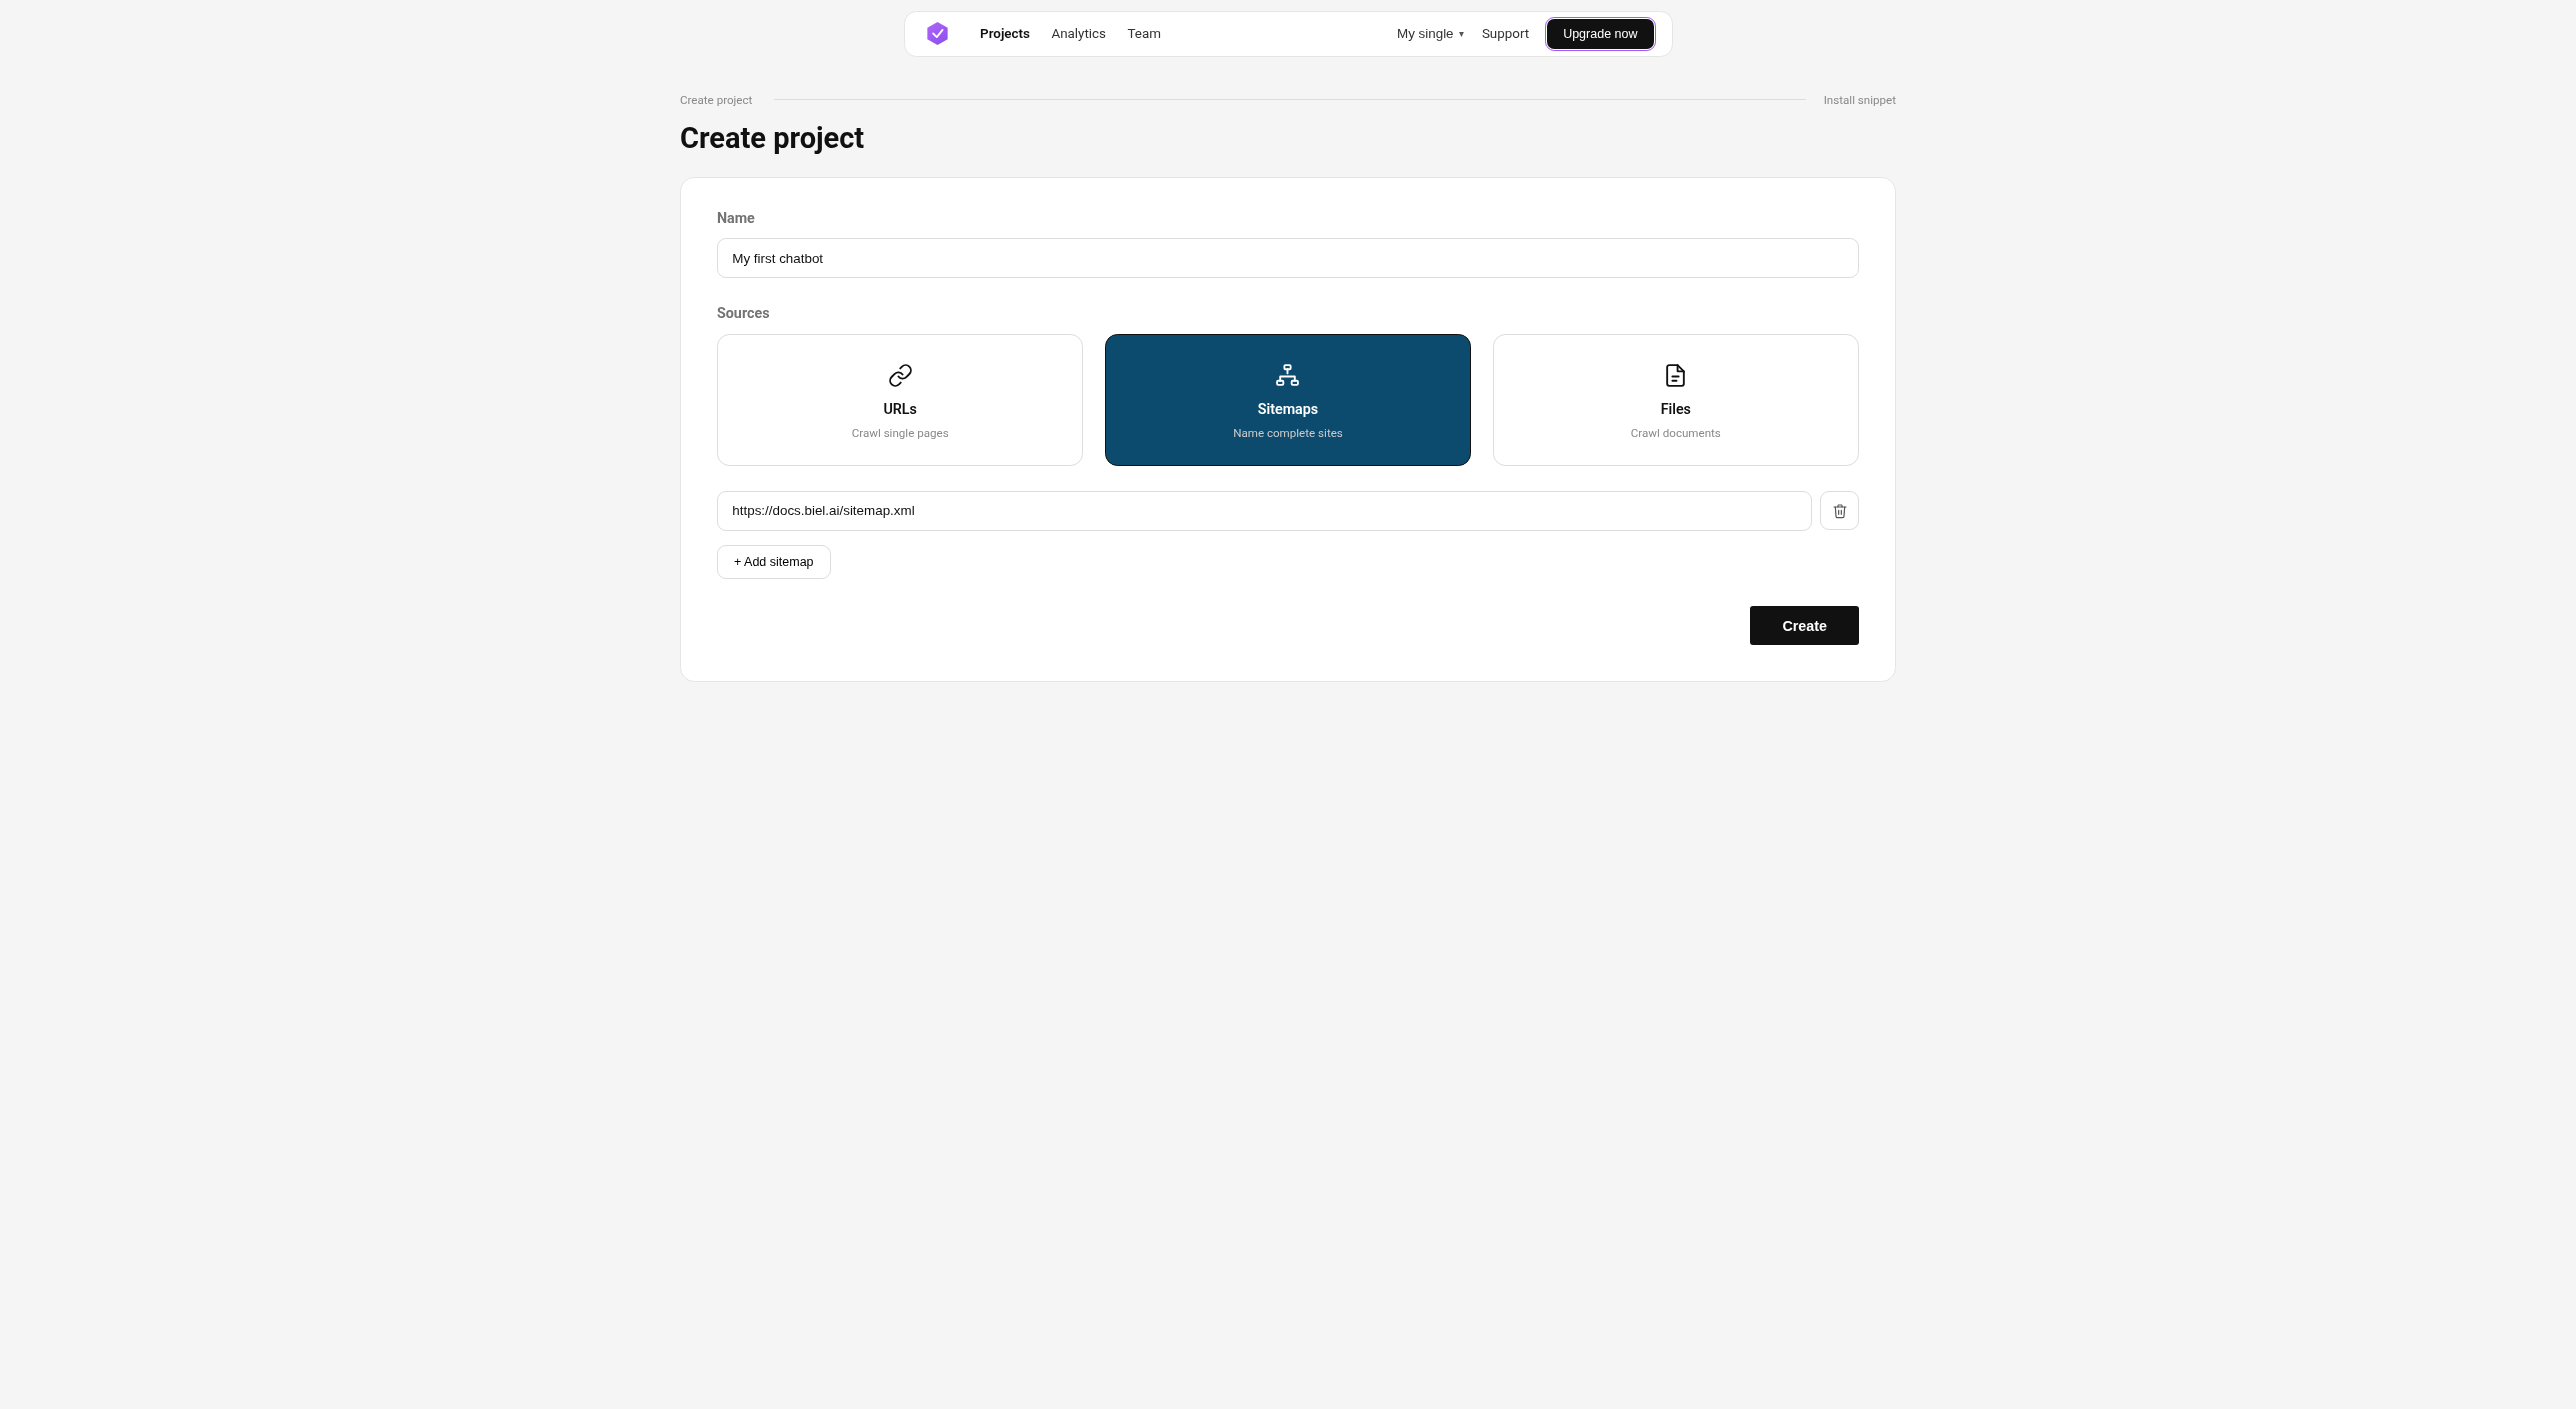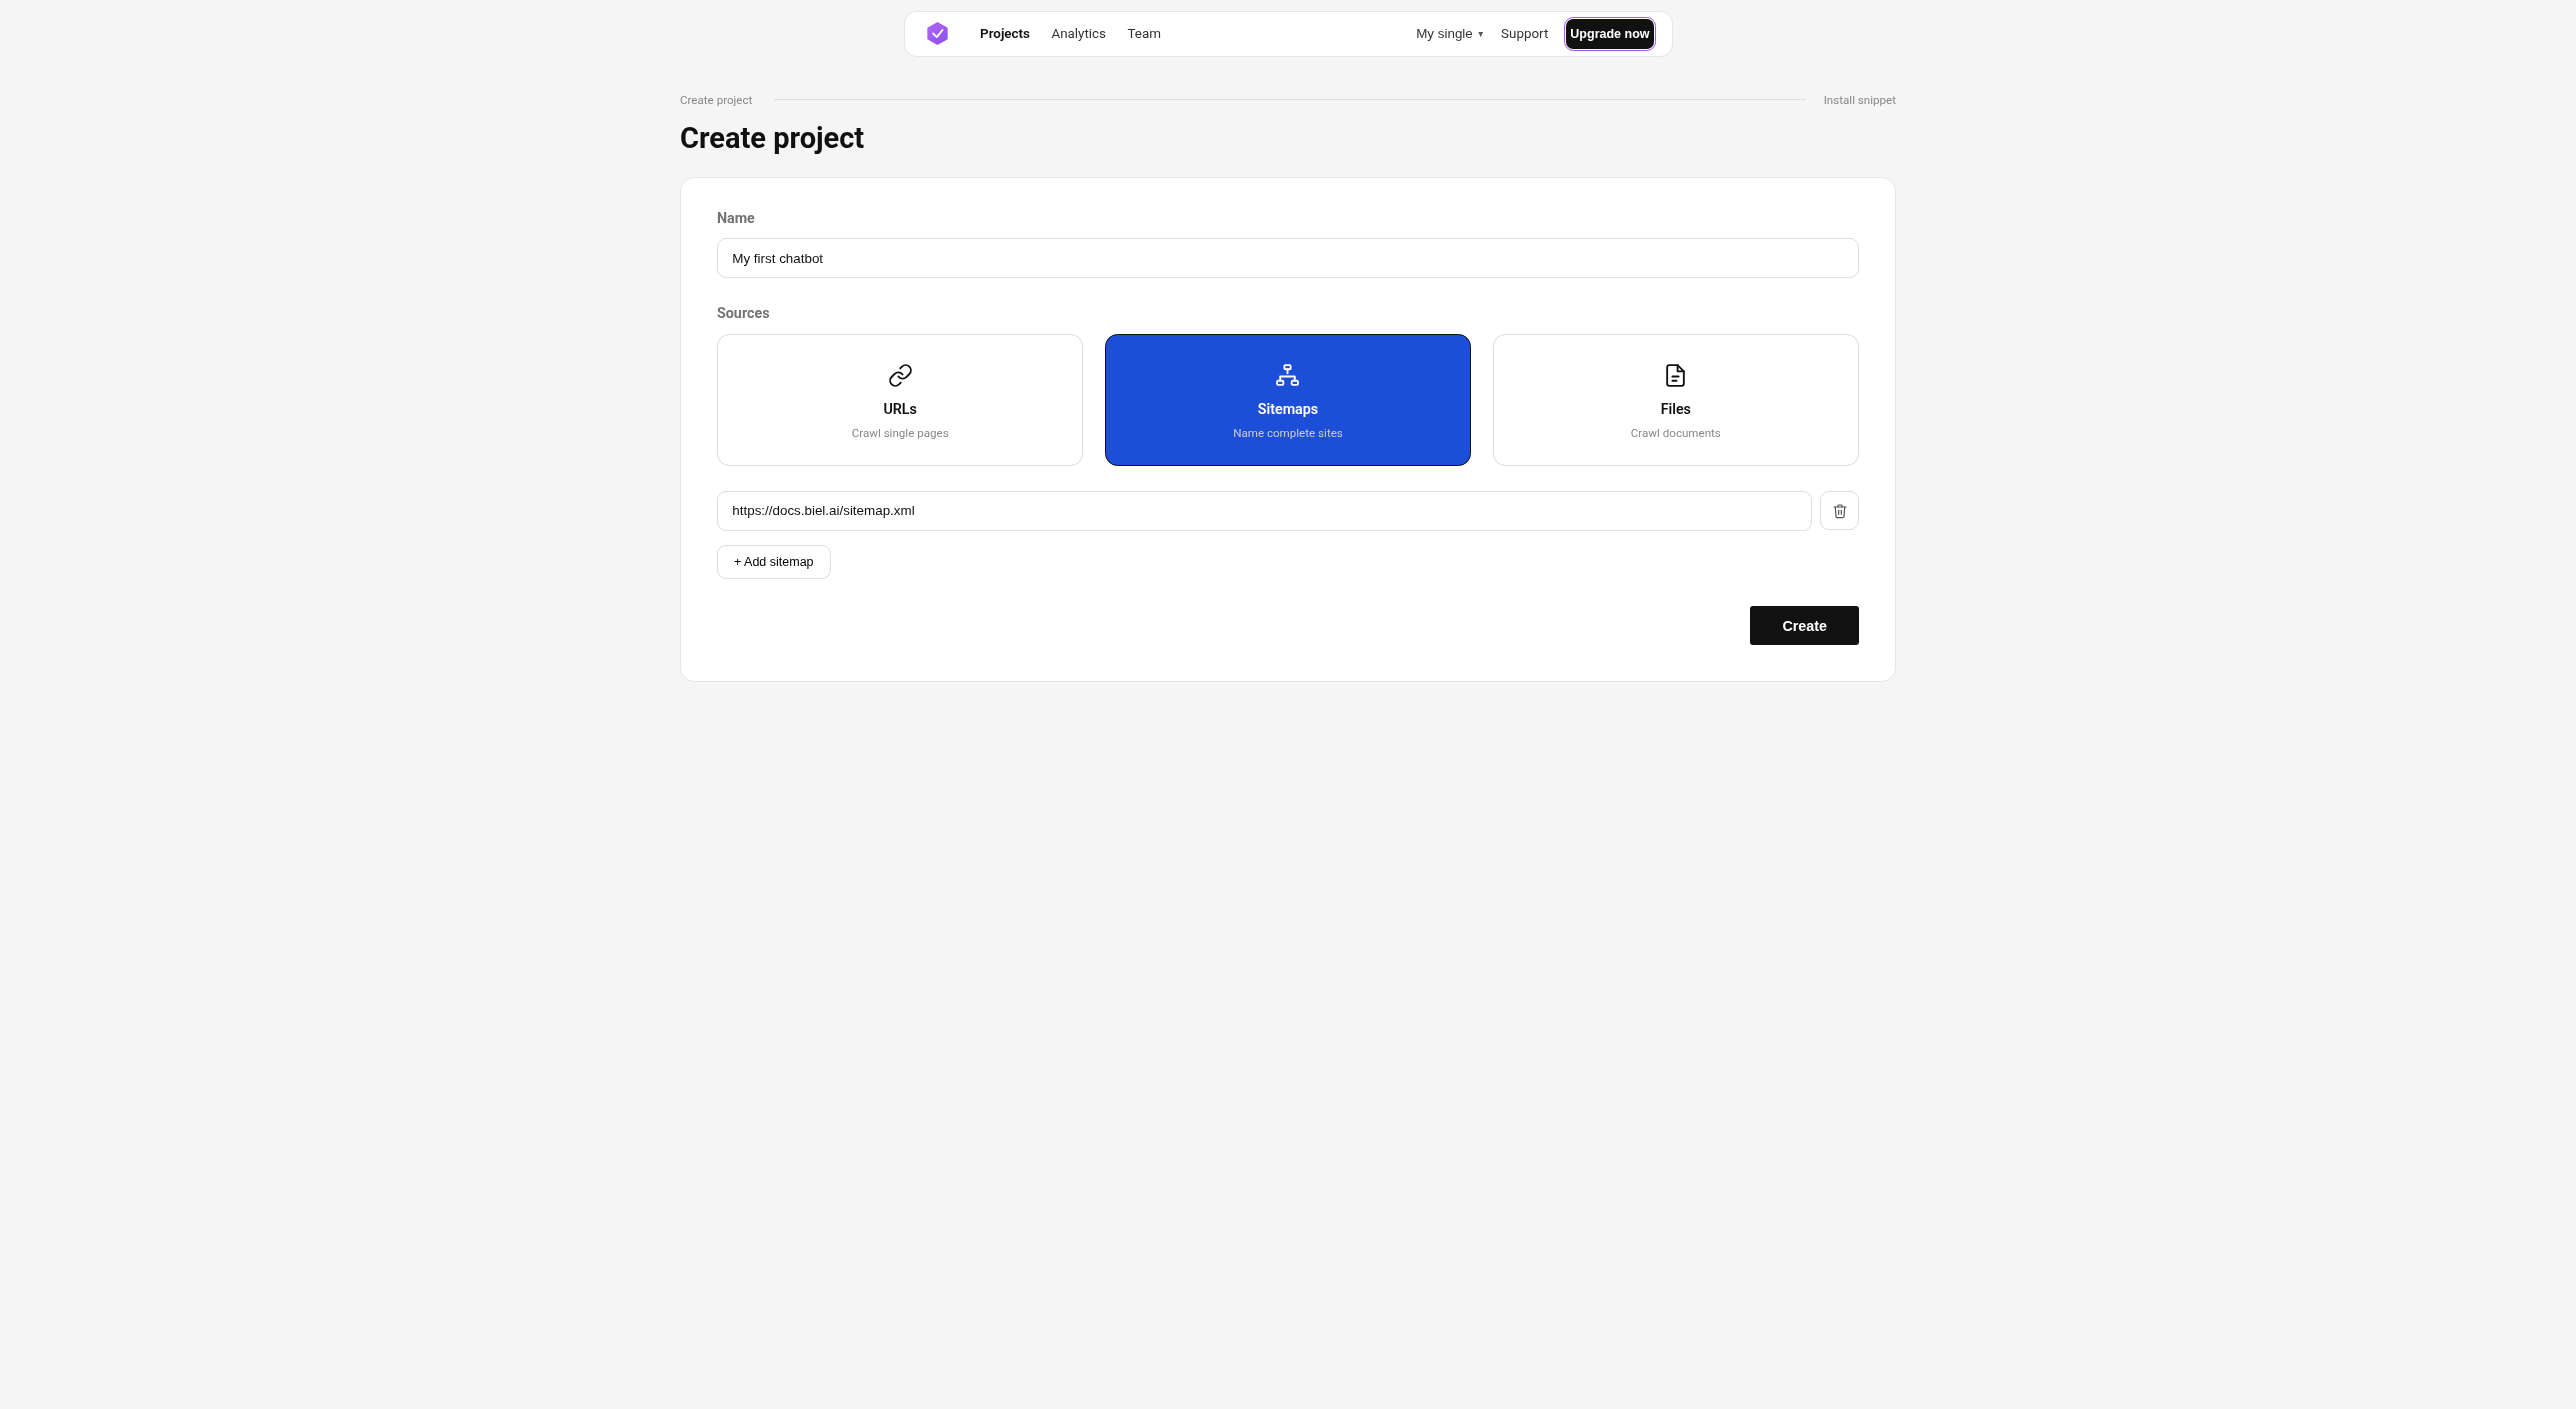--- a/index.html
+++ b/index.html
@@ -74,23 +74,23 @@
     .support-link {
       font-size: 13.4px;
       color: #333;
       cursor: pointer;
     }
     .upgrade-btn {
       background: #111;
       color: #fff;
       border: none;
       border-radius: 7.2px;
-      padding: 8px 4px;
+      padding: 8px 16px;
       font-size: 12.5px;
-      font-weight: 700;
+      font-weight: 400;
       cursor: pointer;
       outline: 1.8px solid #a855f7;
       outline-offset: 1.8px;
       text-align: right;
     }
 
     
     .breadcrumb-bar {
       display: flex;
       align-items: center;
@@ -182,21 +182,21 @@
       border-radius: 12.5px;
       padding: 25px 18px;
       display: flex;
       flex-direction: column;
       align-items: center;
       gap: 9px;
       cursor: pointer;
       background: #fff;
     }
     .source-card.selected {
-      background: #1d4ed8;
+      background: #0c4a6e;
       color: #fff;
       border-color: #111;
       justify-content: flex-end;
     }
     .source-card-icon {
       font-size: 21.5px;
       display: flex;
       align-items: center;
       justify-content: center;
       width: 32px;

